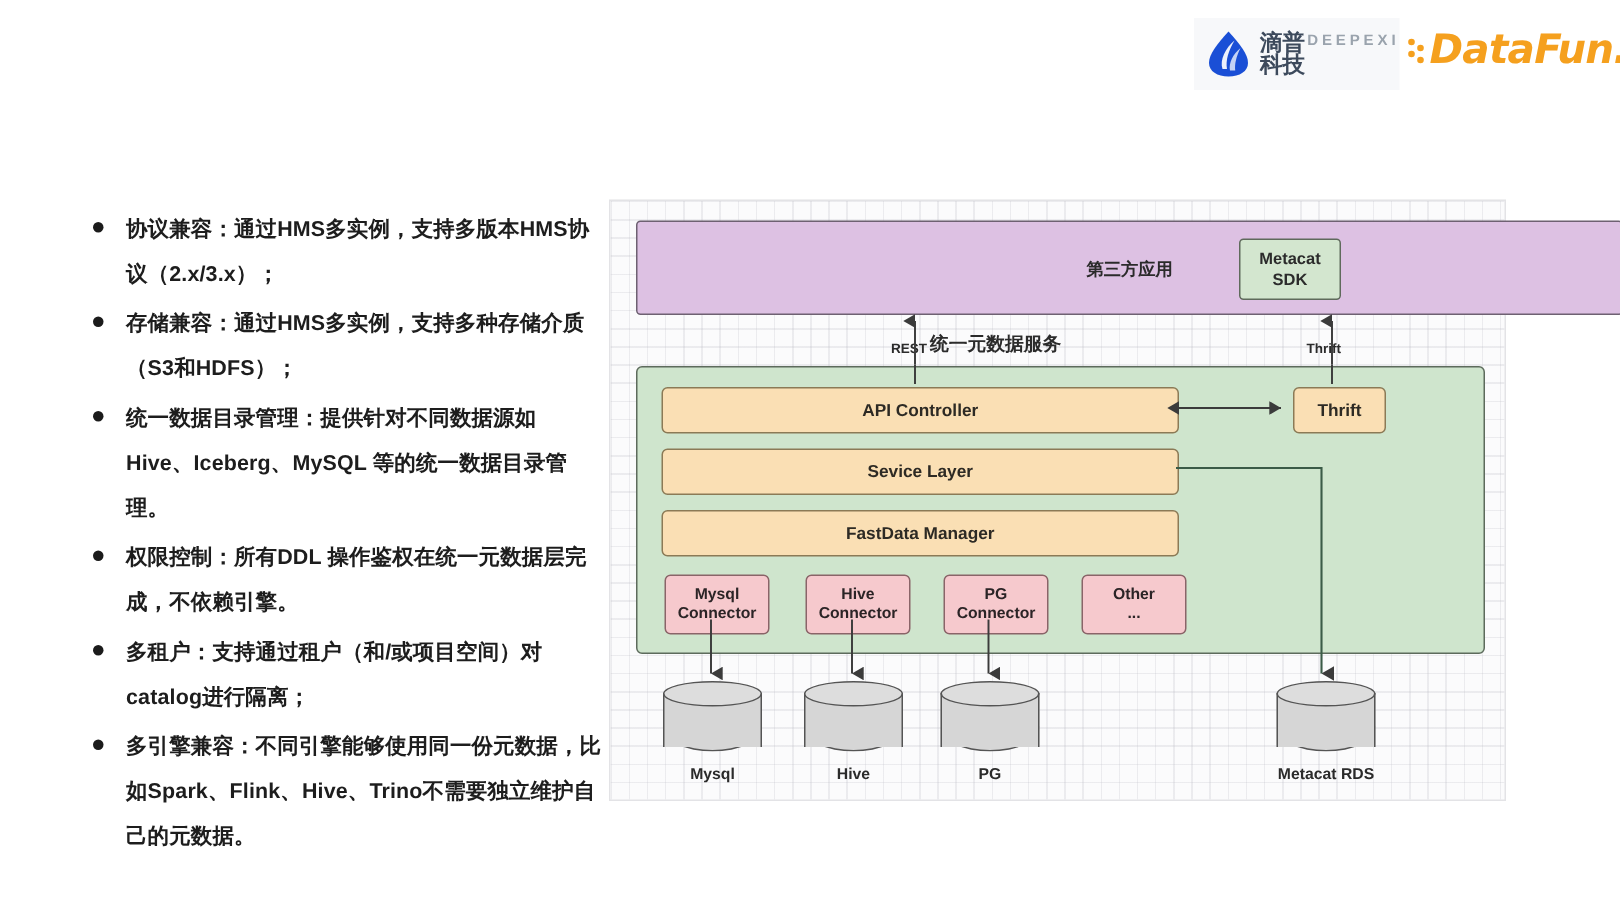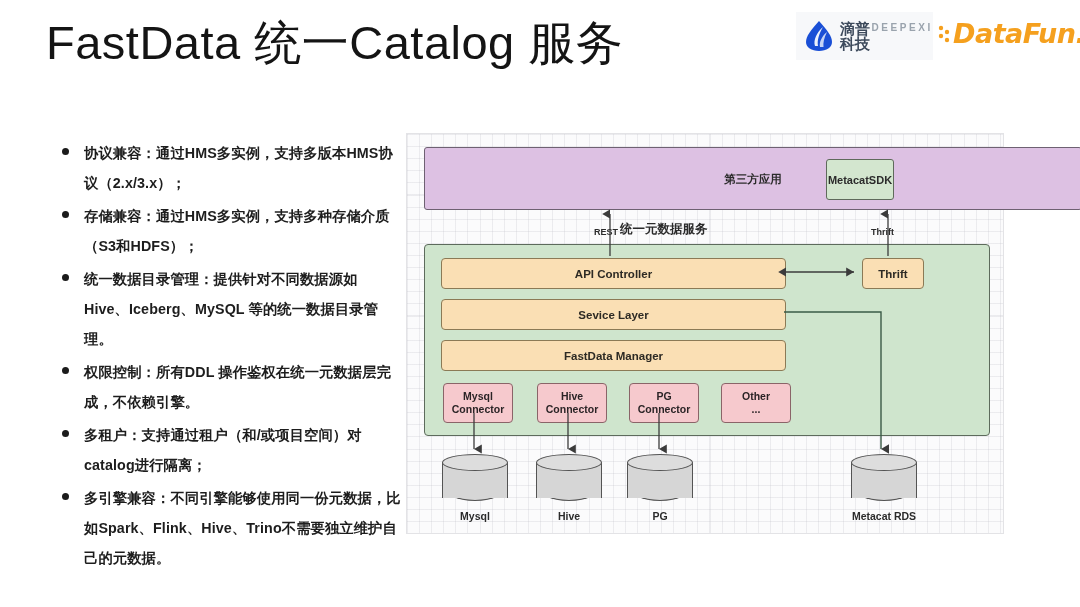--- a/index.html
+++ b/index.html
@@ -109,21 +109,21 @@
     text-align: center;
     font-size: 11.5px; font-weight: 700; color: #2b2b2b;
   }
   .metacat-sdk {
     position: absolute;
     left: 401px; top: 11px;
     width: 68px; height: 41px;
     background: #d3e6cf;
     border: 1.6px solid #5f6a5c;
     border-radius: 3px;
-    display: flex; flex-direction: row;
+    display: flex; flex-direction: column;
     align-items: center; justify-content: center;
     font-size: 11px; font-weight: 700; color: #2b2b2b;
     line-height: 14px;
   }
 
   .green-box {
     position: absolute;
     left: 17px; top: 110px;
     width: 566px; height: 192px;
     background: #cfe5cd;
@@ -224,21 +224,20 @@
     position: absolute; left: 0; top: 0;
     width: 1080px; height: 607px;
     pointer-events: none;
   }
 </style>
 </head>
 <body>
 
 <div id="slide">
 
-  <div class="title">FastData 统一Catalog 服务</div>
 
   <div class="logo-deepexi">
     <svg class="deepexi-mark" viewBox="0 0 30 32">
       <path d="M15 1 C7 10 2 16 2 22 C2 27.5 7.5 31 15 31 C22.5 31 28 27.5 28 22 C28 16 23 10 15 1 Z" fill="#1a4fd6"></path>
       <path d="M11 26 C9 20 13 12 19 7 C15 14 13 20 14 26 Z" fill="#ffffff" opacity="0.92"></path>
       <path d="M16 27 C15 22 18 16 23 12 C20 18 19 23 19.5 27 Z" fill="#ffffff" opacity="0.75"></path>
     </svg>
     <div class="deepexi-text">
       <span class="deepexi-cn">滴普科技</span>
       <span class="deepexi-en">DEEPEXI</span>

